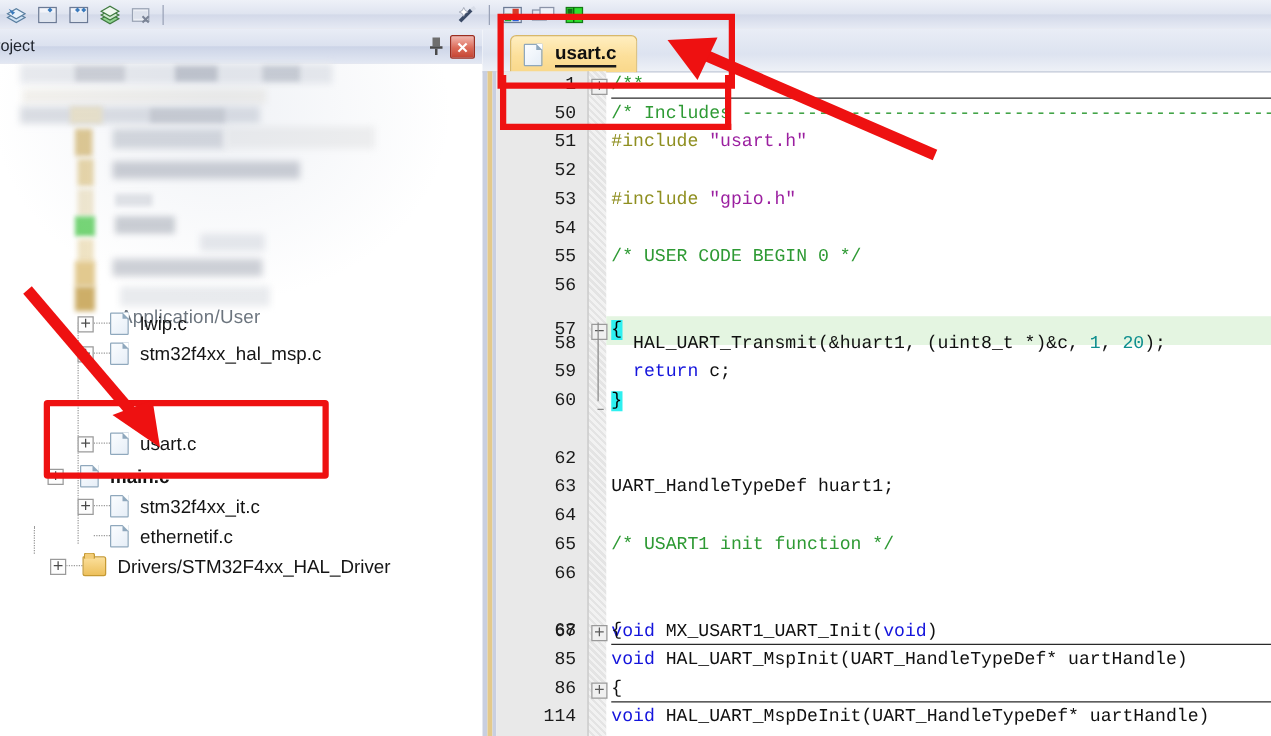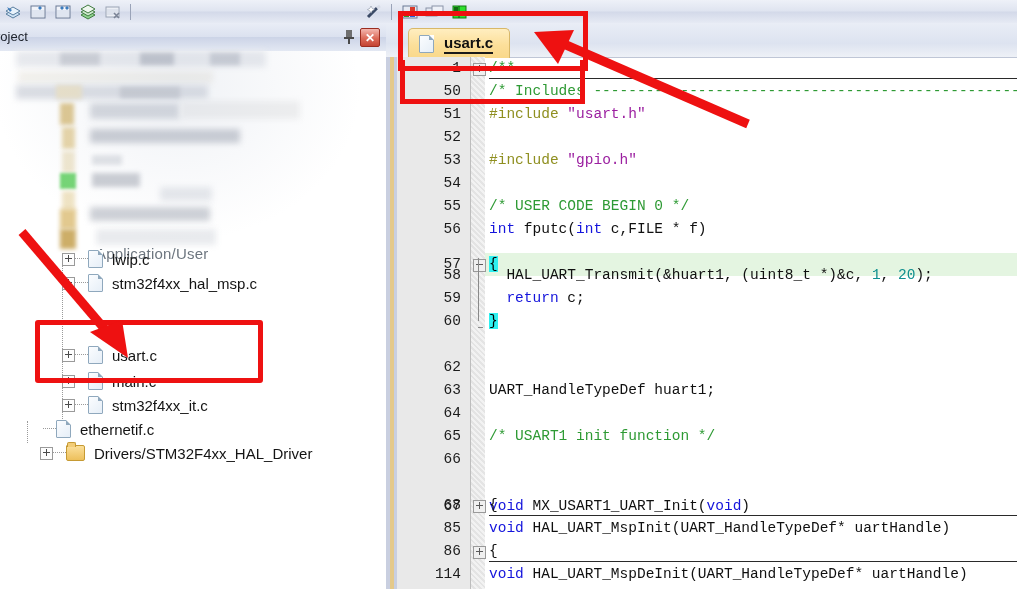--- a/index.html
+++ b/index.html
@@ -270,33 +270,33 @@
     <div class="dots"></div>
     <div class="fileicon"></div>
     <span>stm32f4xx_hal_msp.c</span>
   </div>
   <div class="trow" style="top:320px;padding-left:62px;">
     <div class="expander"></div>
     <div class="dots"></div>
     <div class="fileicon"></div>
     <span>usart.c</span>
   </div>
-  <div class="trow" style="top:346px;padding-left:62px;">
+  <div class="trow" style="top:346px;padding-left:38px;font-weight:bold;">
     <div class="expander"></div>
     <div class="dots"></div>
     <div class="fileicon"></div>
     <span>main.c</span>
   </div>
   <div class="trow" style="top:370px;padding-left:62px;">
     <div class="expander"></div>
     <div class="dots"></div>
     <div class="fileicon"></div>
     <span>stm32f4xx_it.c</span>
   </div>
-  <div class="trow" style="top:394px;padding-left:30px;text-align:right;">
+  <div class="trow" style="top:394px;padding-left:62px;text-align:right;">
     <div class="expander" style="visibility:hidden"></div>
     <div class="dots"></div>
     <div class="fileicon"></div>
     <span>ethernetif.c</span>
   </div>
   <div class="trow" style="top:418px;padding-left:40px;">
     <div class="expander"></div>
     <div class="dots"></div>
     <div class="foldericon"></div>
     <span>Drivers/STM32F4xx_HAL_Driver</span>
@@ -343,21 +343,20 @@
       <div class="crow" style="top: 115px;">
         <div class="lnum">54</div>
         <div class="ctext"></div>
       </div>
       <div class="crow" style="top: 138px;">
         <div class="lnum">55</div>
         <div class="ctext"><span class="c-cmt">/* USER CODE BEGIN 0 */</span></div>
       </div>
       <div class="crow" style="top: 161px;">
         <div class="lnum">56</div>
-        <div class="ctext"><span class="c-kw">int</span><span> fputc(</span><span class="c-kw">int</span><span> c,FILE * f)</span></div>
       </div>
       <div class="crow" style="top: 196px;">
         <div class="hl"></div>
         <div class="lnum">57</div>
         <div class="foldbox"></div>
         <div class="ctext"><span class="c-brace">{</span></div>
       </div>
       <div class="crow" style="top: 207px;">
         <div class="lnum">58</div>
         <div class="ctext"><span>  HAL_UART_Transmit(&amp;huart1, (uint8_t *)&amp;c, </span><span class="c-num">1</span><span>, </span><span class="c-num">20</span><span>);</span></div>

